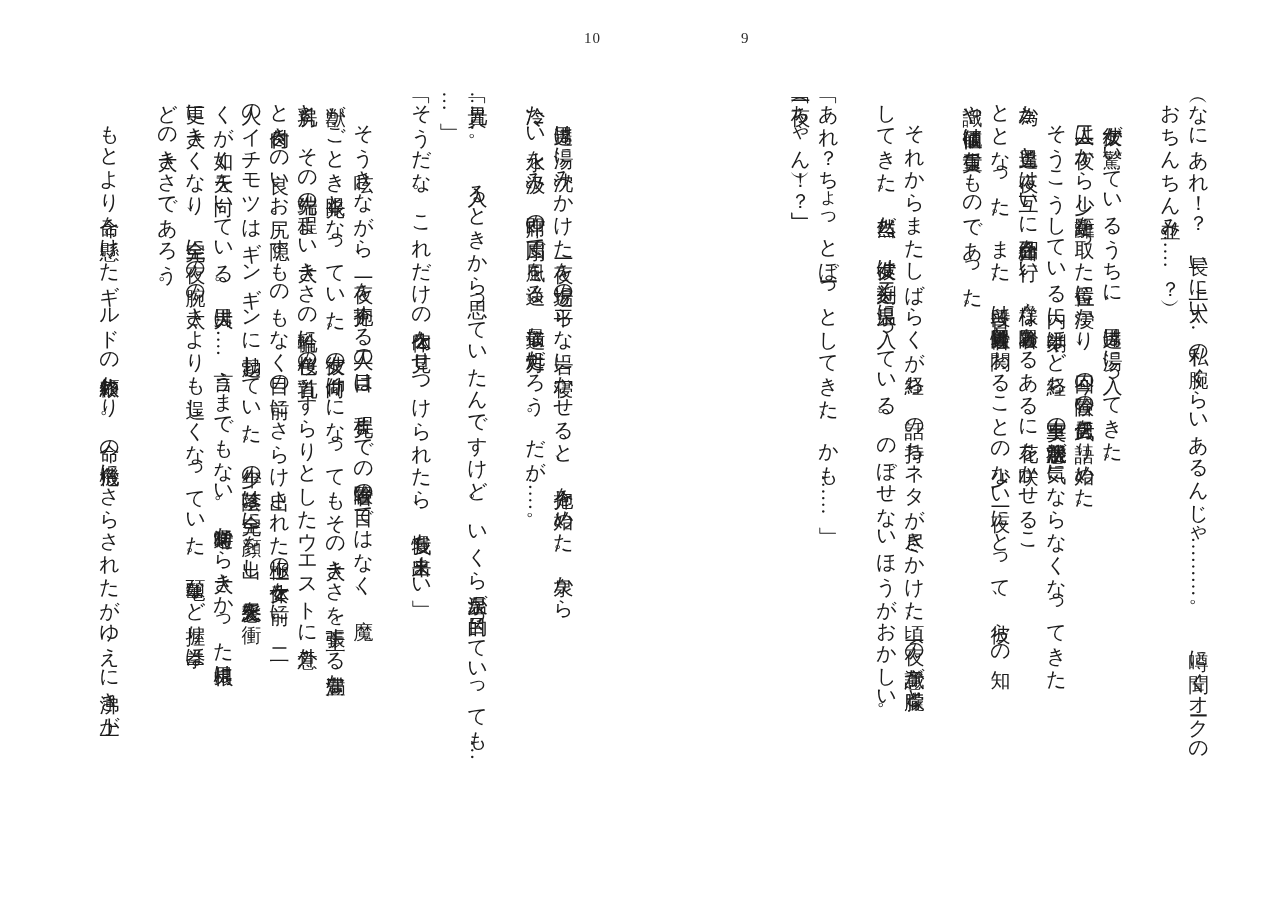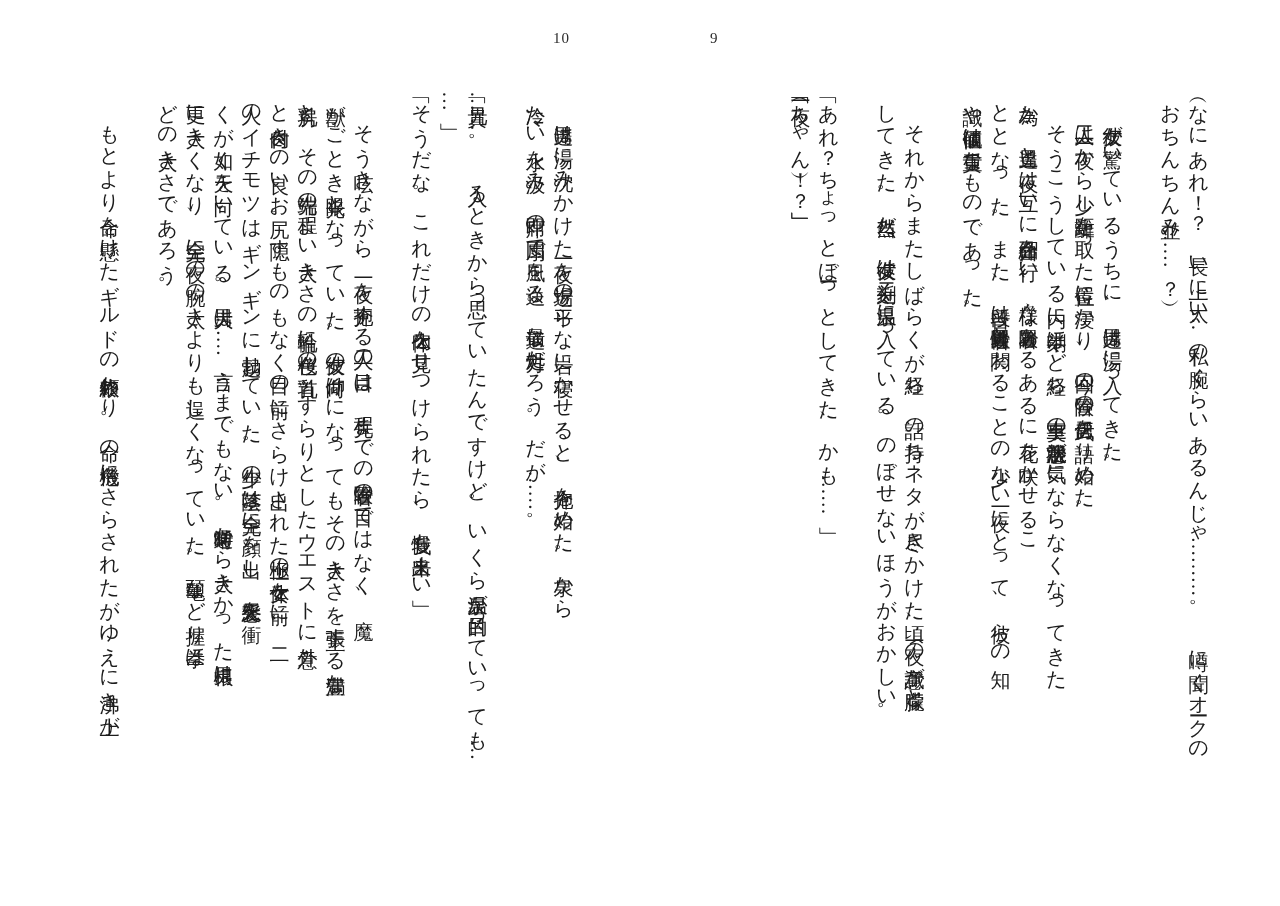--- a/index.html
+++ b/index.html
@@ -15,20 +15,21 @@
     overflow: hidden;
     font-family: "Liberation Serif", "DejaVu Serif", serif;
     color: #1c1c1c;
   }
   .page-num {
     position: absolute;
     top: 30px;
     font-size: 15px;
     color: #2a2a2a;
     letter-spacing: 1px;
+    margin-left: 31px;
   }
   .page-num-left  { left: 553px; }
   .page-num-right { left: 710px; }
   .vtext {
     position: absolute;
     top: 91px;
     height: 795px;
     display: flex;
     flex-direction: row-reverse; 
     align-items: flex-start;

